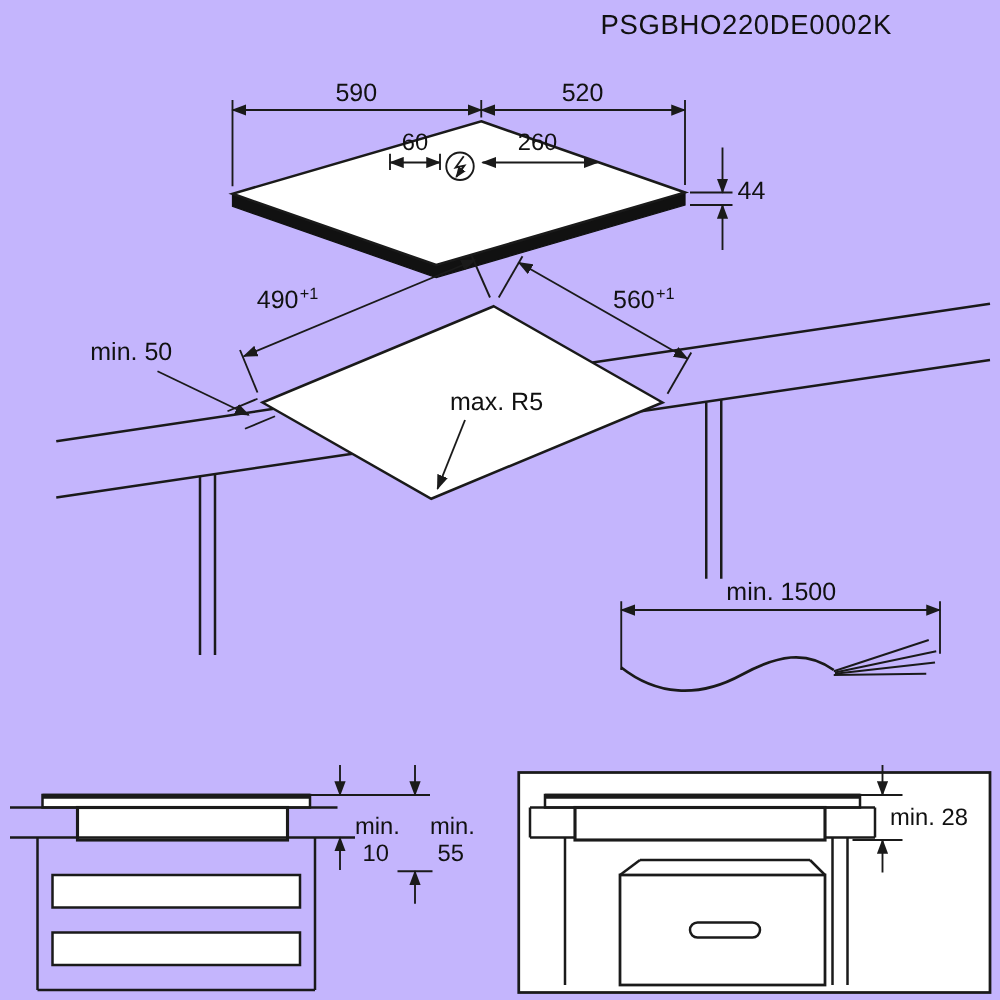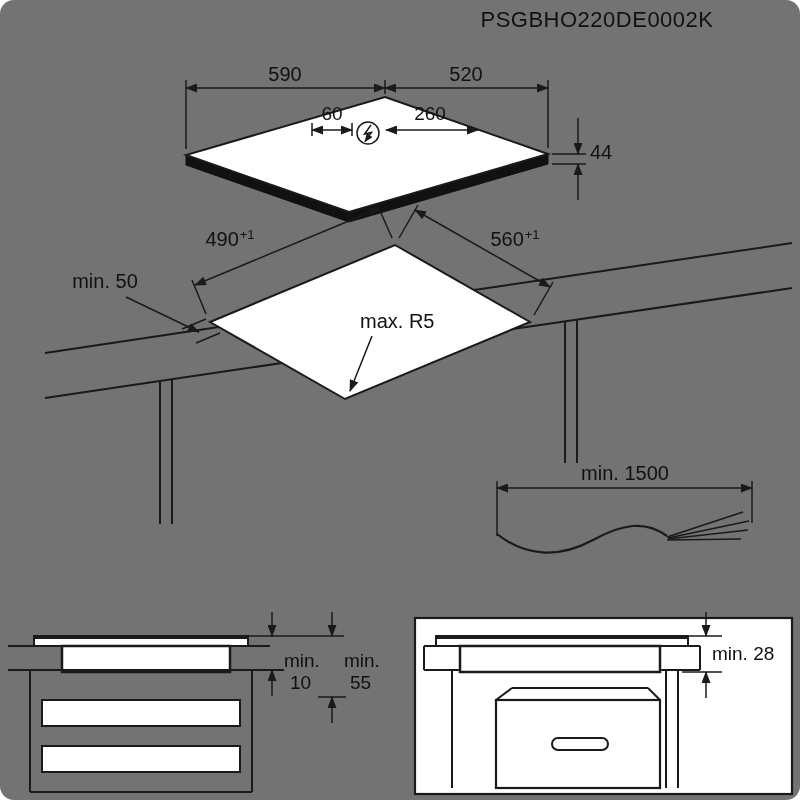--- a/index.html
+++ b/index.html
@@ -1,17 +1,17 @@
 <!DOCTYPE html>
 <html><head>
 <meta charset="utf-8">
 <style>
   html,body{margin:0;padding:0;background:#ffffff;}
-  .stage{position:relative;width:800px;height:800px;background:#737373;overflow:hidden;
-         font-family:"Liberation Sans",sans-serif;border-radius:14px;}
+  .stage{position:relative;width:800px;height:800px;background:#c4b5fd;overflow:hidden;
+         font-family:"Liberation Sans",sans-serif;}
   svg{display:block;}
   .ln{stroke:#1a1a1a;stroke-width:2;fill:none;}
   .ln15{stroke:#1a1a1a;stroke-width:1.5;fill:none;}
   .ln22{stroke:#1a1a1a;stroke-width:2.2;fill:none;}
   .ln25{stroke:#1a1a1a;stroke-width:2.5;fill:none;}
   .ln4{stroke:#1a1a1a;stroke-width:4;fill:none;}
   .fw{fill:#ffffff;}
   .fd{fill:#111111;stroke:#111111;stroke-width:1;}
   text{fill:#111111;font-family:"Liberation Sans",sans-serif;}
   .t19{font-size:19px;}

